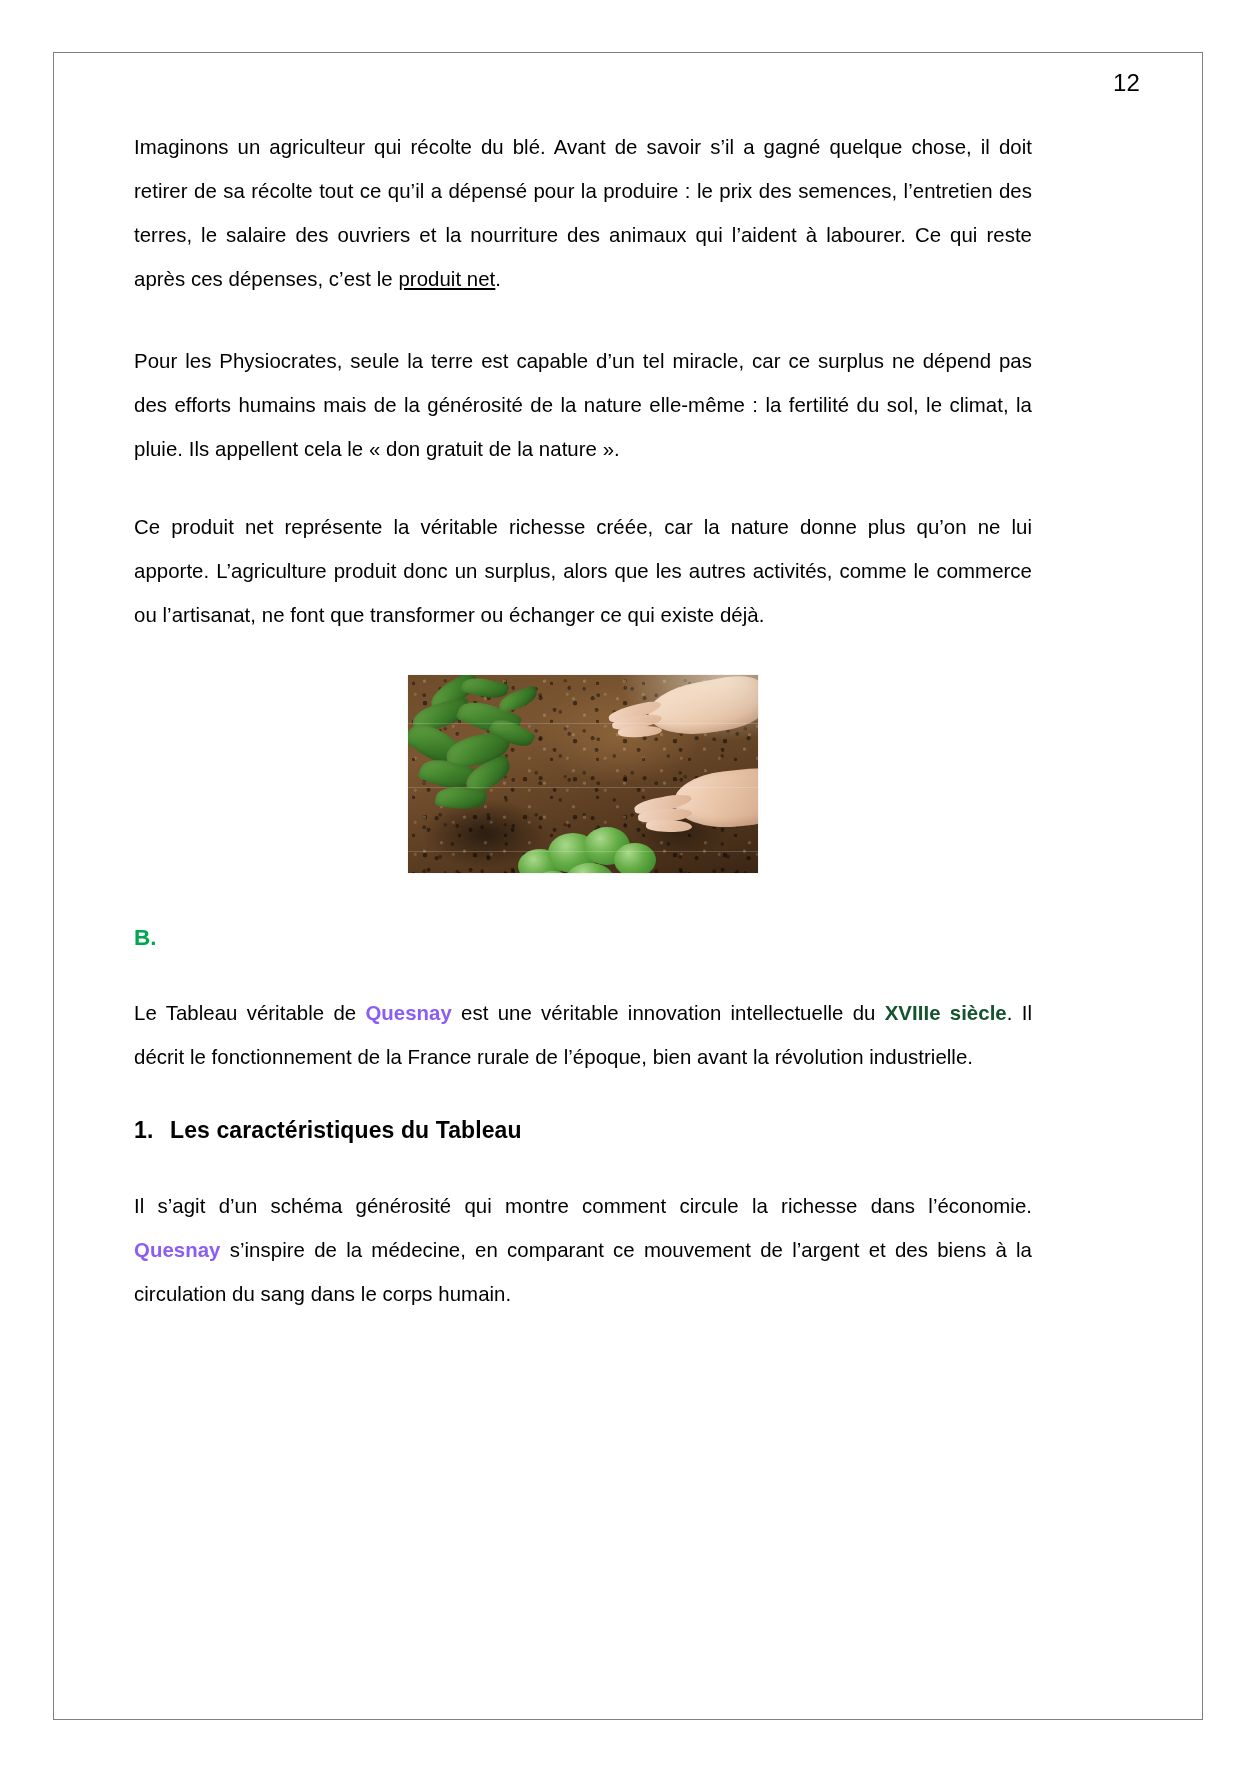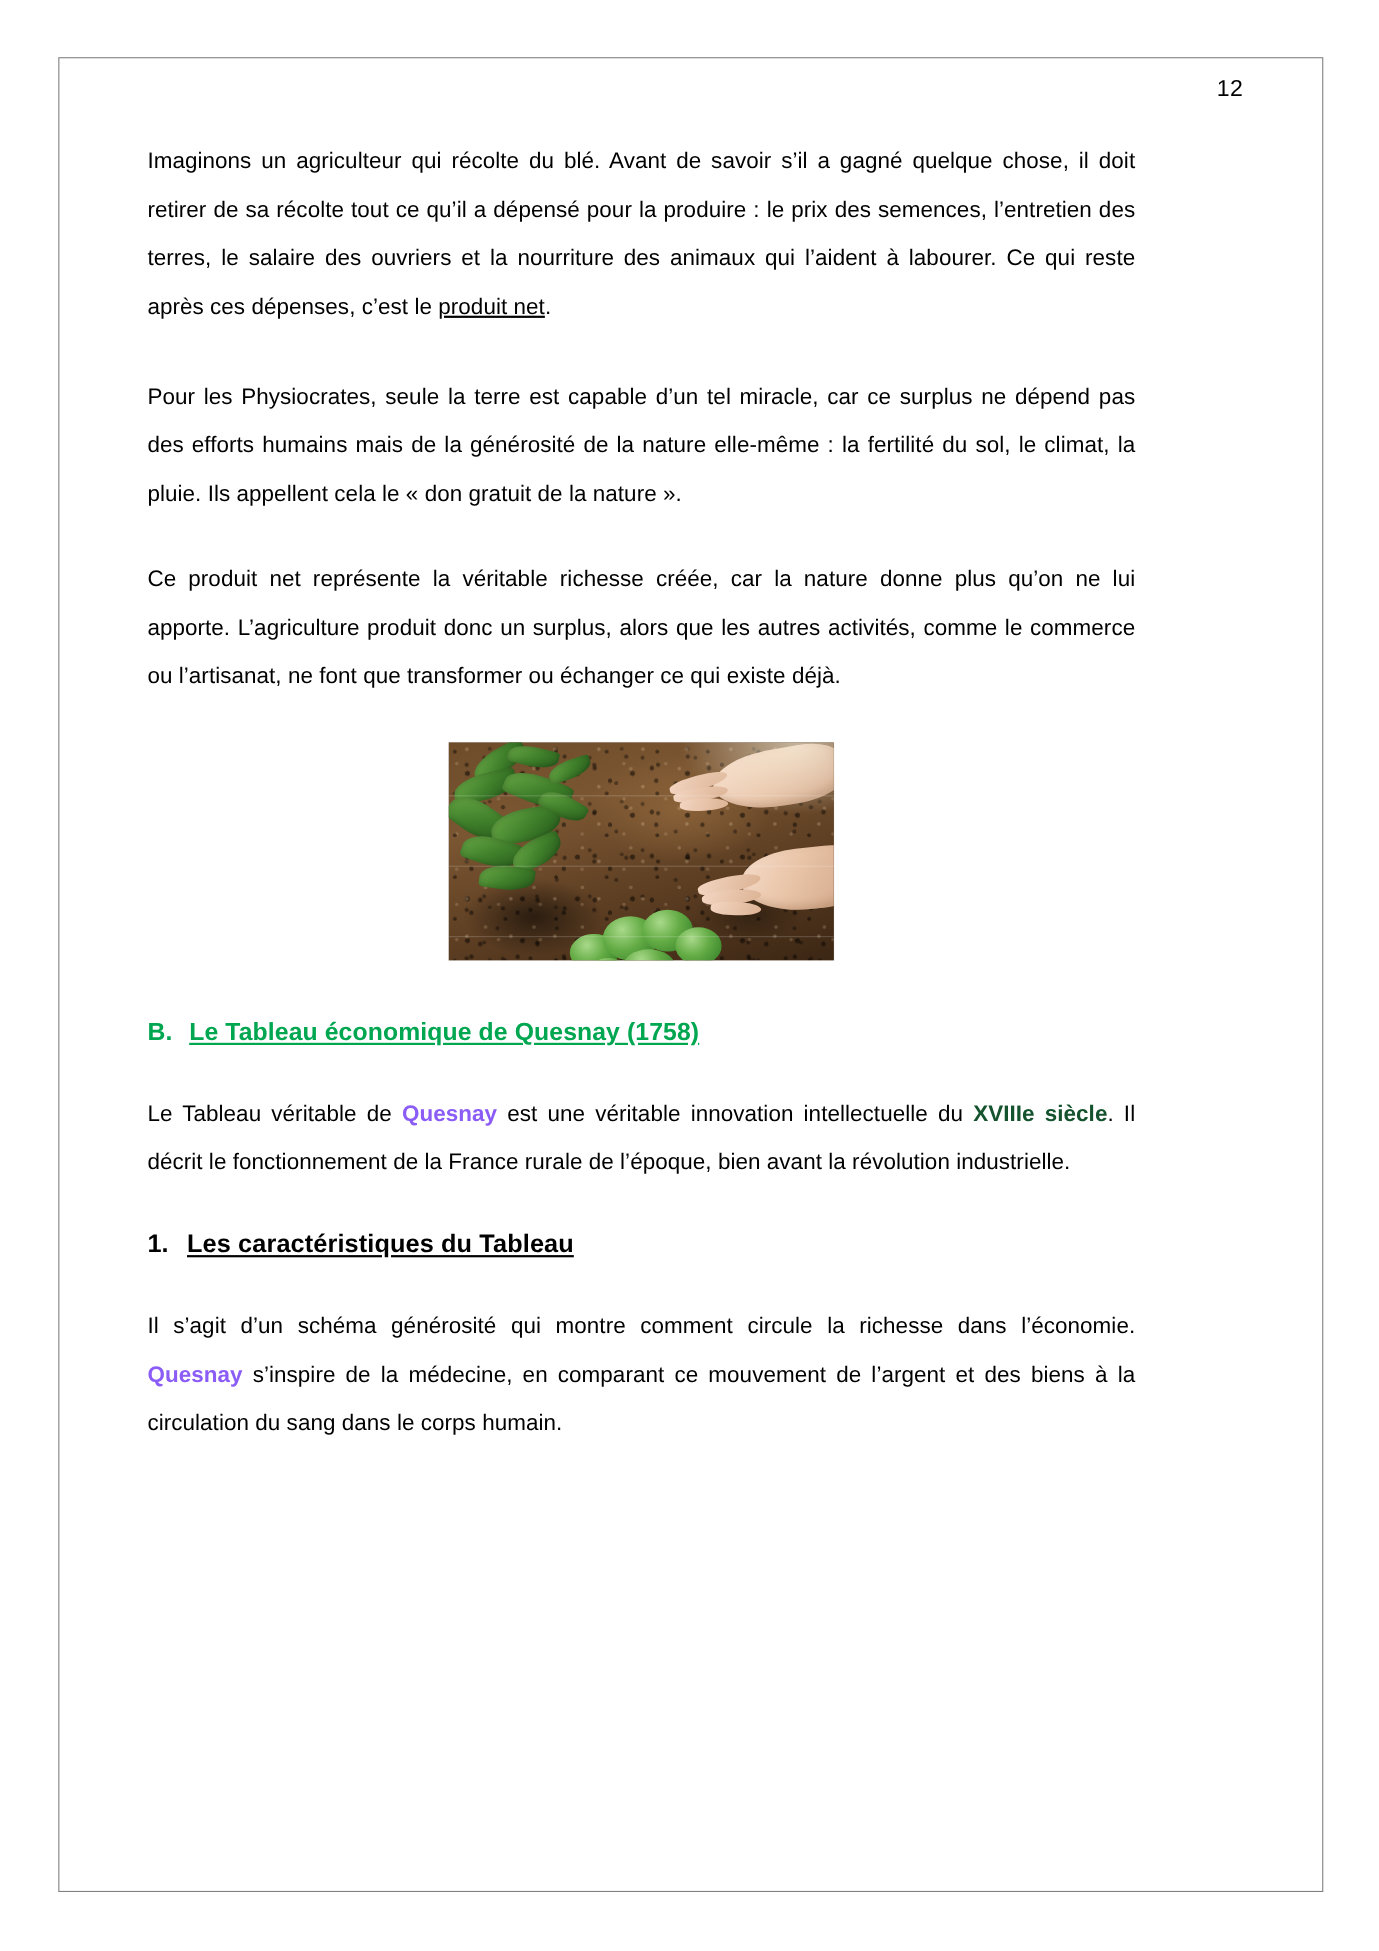--- a/index.html
+++ b/index.html
@@ -19,22 +19,22 @@
     top: 52px;
     width: 1150px;
     height: 1668px;
     border: 1px solid #808080;
     background: #ffffff;
     box-sizing: border-box;
   }
   .page-number {
     position: absolute;
     top: 16px;
-    right: 72px;
-    font-size: 21px;
+    right: 62px;
+    font-size: 24px;
     color: #000000;
     letter-spacing: 0.2px;
   }
   .content {
     position: absolute;
     left: 80px;
     top: 72px;
     width: 898px;
   }
   p.body-text {
@@ -186,21 +186,20 @@
     color: #000000;
     letter-spacing: 0.1px;
     display: flex;
     align-items: baseline;
   }
   h3.heading-1 .marker {
     width: 36px;
     flex: 0 0 36px;
   }
   h3.heading-1 .label {
-    text-decoration: underline;
     text-underline-offset: 3px;
   }
 </style>
 </head>
 <body>
 
 <div class="page">
 
   <div class="page-number">12</div>
 
@@ -256,21 +255,20 @@
 
         <div class="light"></div>
         <div class="scanline" style="top:48px;"></div>
         <div class="scanline" style="top:112px;"></div>
         <div class="scanline" style="top:176px;"></div>
       </div>
     </div>
 
     <h2 class="heading-b">
         <span class="marker">B.</span>
-        <span class="label">Le Tableau économique de Quesnay (1758)</span>
       </h2>
 
     <p class="body-text"><span>Le Tableau véritable de </span><span class="accent-purple">Quesnay</span><span> est une véritable innovation intellectuelle du </span><span class="accent-red">XVIIIe siècle</span><span>. Il décrit le fonctionnement de la France rurale de l’époque, bien avant la révolution industrielle.</span></p>
 
     <h3 class="heading-1">
         <span class="marker">1.</span>
         <span class="label">Les caractéristiques du Tableau</span>
       </h3>
 
     <p class="body-text"><span>Il s’agit d’un schéma générosité qui montre comment circule la richesse dans l’économie. </span><span class="accent-purple">Quesnay</span><span> s’inspire de la médecine, en comparant ce mouvement de l’argent et des biens à la circulation du sang dans le corps humain.</span></p>

